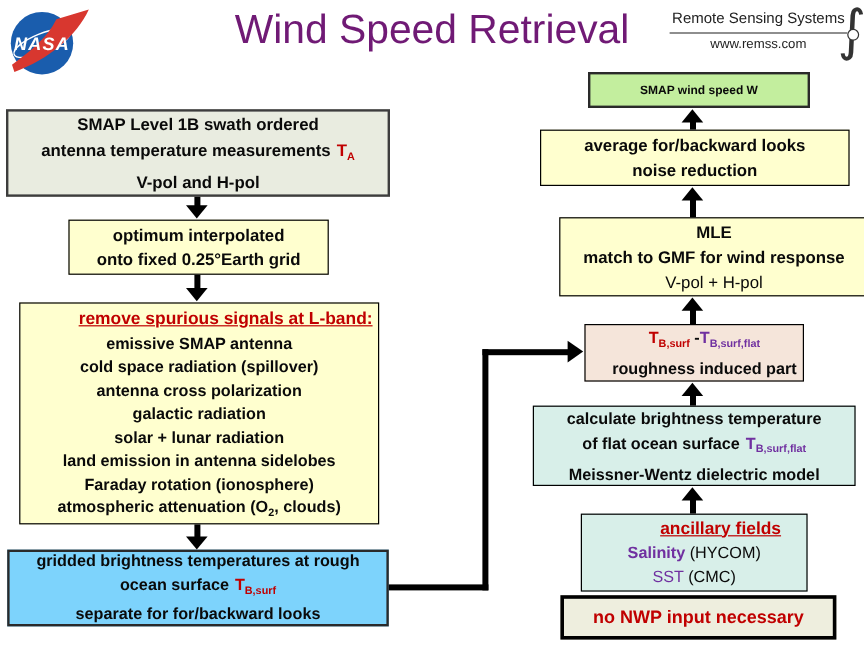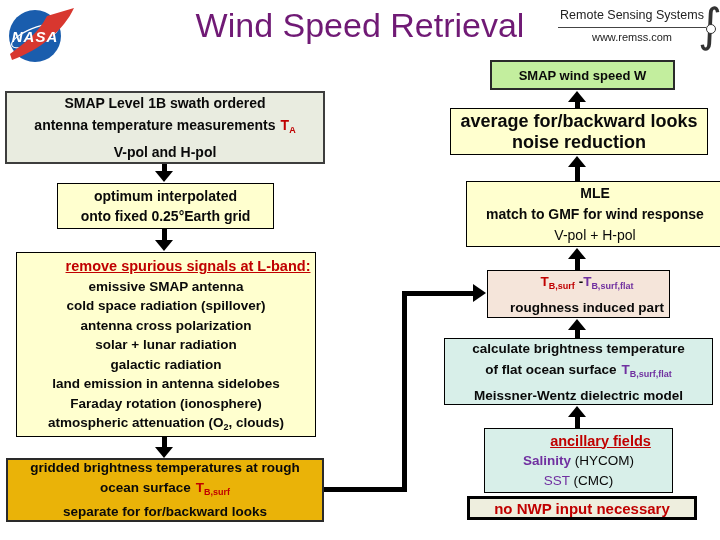--- a/index.html
+++ b/index.html
@@ -23,30 +23,30 @@
     border:1.5px solid #333;border-radius:50%;background:#fff;}
   
   .box{position:absolute;box-sizing:border-box;border:1.5px solid #000;
     display:flex;flex-direction:column;justify-content:center;align-items:center;
     text-align:center;font-weight:bold;color:#0a0a0a;}
   .b-source{left:5px;top:91px;width:320px;height:73px;background:#e9ece0;
     border:2px solid #3d3d3d;font-size:14px;line-height:22px;}
   .b-interp{left:57px;top:183px;width:217px;height:46px;background:#ffffcf;font-size:14px;line-height:20px;}
   .b-spurious{left:16px;top:252px;width:300px;height:185px;background:#ffffcf;
     font-size:13.5px;line-height:19.5px;justify-content:flex-start;padding-top:4px;}
-  .b-gridded{left:6px;top:458px;width:318px;height:64px;background:#eab308;
+  .b-gridded{left:6px;top:458px;width:318px;height:64px;background:#7dd3fc;
     border:2px solid #2a2a2a;font-size:13.5px;line-height:19.5px;}
   .b-output{left:490px;top:60px;width:185px;height:30px;background:#c3ee9e;
-    border:2px solid #2a2a2a;font-size:13px;}
-  .b-average{left:450px;top:108px;width:258px;height:47px;background:#ffffcf;font-size:18px;line-height:21px;}
+    border:2px solid #2a2a2a;font-size:10px;}
+  .b-average{left:450px;top:108px;width:258px;height:47px;background:#ffffcf;font-size:14px;line-height:21px;}
   .b-mle{left:450px;top:181px;width:258px;height:66px;background:#ffffcf;font-size:14px;line-height:21px;margin-left:16px;}
   .b-rough{left:487px;top:270px;width:183px;height:48px;background:#f5e5da;font-size:13.5px;line-height:21px;padding-left:17px;}
   .b-calc{left:444px;top:338px;width:269px;height:67px;background:#d8efe9;font-size:13.5px;line-height:21px;}
   .b-anc{left:484px;top:428px;width:189px;height:65px;background:#d8efe9;font-size:13.5px;line-height:20px;}
-  .b-nwp{left:467px;top:496px;width:230px;height:24px;background:#eeeede;
+  .b-nwp{left:467px;top:496px;width:230px;height:37px;background:#eeeede;
     border:3.5px solid #000;font-size:15px;color:#c00000;}
   .red{color:#c00000;}
   .purple{color:#7030a0;}
   .uline{text-decoration:underline;margin-left:44px;}
   .hd{font-size:14.5px;}
   .normal{font-weight:normal;}
   .tsym{margin-left:5px;}
   sub.s{font-size:9px;font-weight:bold;vertical-align:-3px;letter-spacing:0;}
   .row{display:block;}
   
@@ -94,22 +94,22 @@
   <div class="box b-interp">
     <span class="row">optimum interpolated</span>
     <span class="row">onto fixed 0.25°Earth grid</span>
   </div>
 
   <div class="box b-spurious">
     <span class="row red uline hd">remove spurious signals at L-band:</span>
     <span class="row">emissive SMAP antenna</span>
     <span class="row">cold space radiation (spillover)</span>
     <span class="row">antenna cross polarization</span>
+    <span class="row">galactic radiation</span>
     <span class="row">solar + lunar radiation</span>
-    <span class="row">galactic radiation</span>
     <span class="row">land emission in antenna sidelobes</span>
     <span class="row">Faraday rotation (ionosphere)</span>
     <span class="row">
       <span>atmospheric attenuation (O</span><sub class="s">2</sub><span>, clouds)</span>
     </span>
   </div>
 
   <div class="box b-gridded">
     <span class="row">gridded brightness temperatures at rough</span>
     <span class="row">

